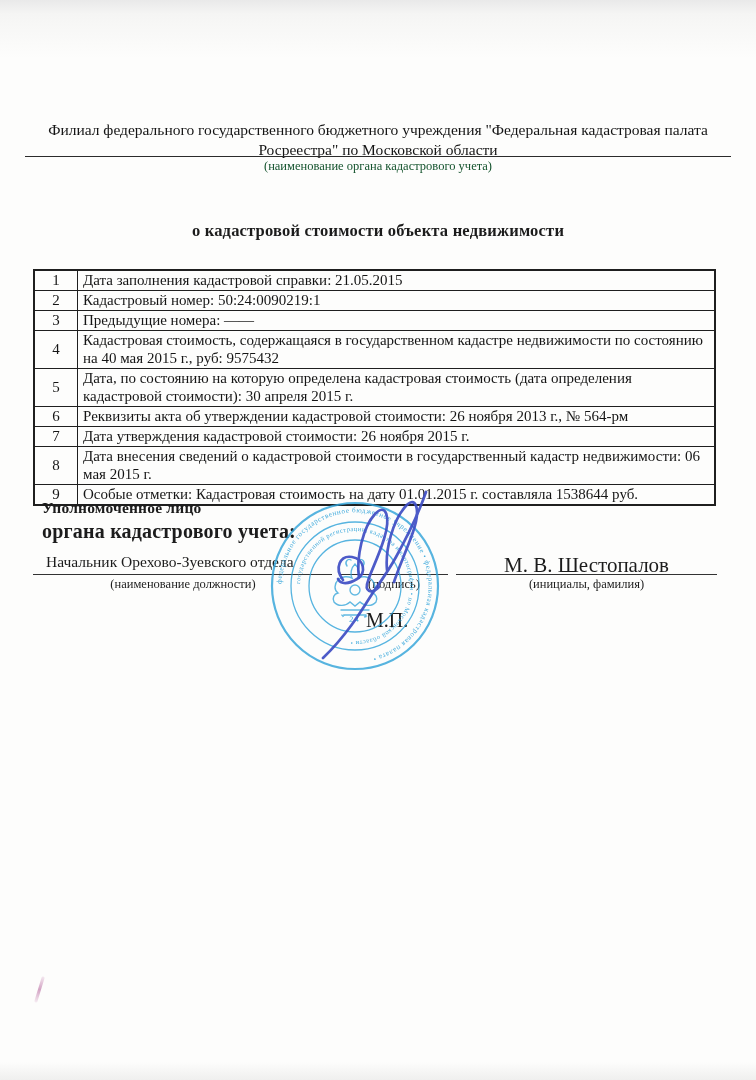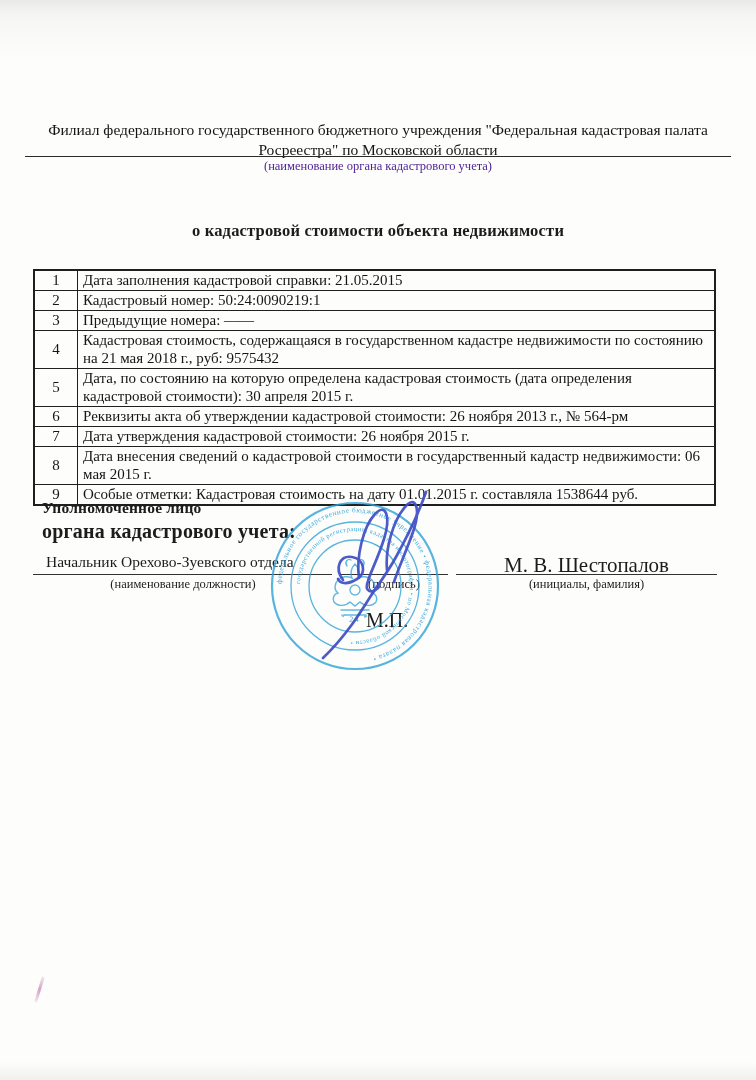--- a/index.html
+++ b/index.html
@@ -28,21 +28,21 @@
   .org-block {
     position:absolute; top:120px; left:28px; width:700px;
     text-align:center; font-size:15.5px; line-height:19.5px; color:#151515;
   }
   .org-underline {
     position:absolute; top:156px; left:25px; width:706px;
     border-top:1.6px solid #2b2b2b;
   }
   .org-caption {
     position:absolute; top:159px; left:28px; width:700px;
-    text-align:center; font-size:12.5px; color:#4c1d95;
+    text-align:center; font-size:12.5px; color:#14532d;
   }
 
   
   .doc-title {
     position:absolute; top:197px; left:28px; width:700px;
     text-align:center; font-weight:bold; font-size:17.5px; letter-spacing:.6px;
   }
   .doc-subtitle {
     position:absolute; top:221px; left:28px; width:700px;
     text-align:center; font-weight:bold; font-size:16.5px; letter-spacing:.2px;
@@ -112,21 +112,21 @@
     <tr class="single">
       <td class="num">2</td>
       <td>Кадастровый номер: 50:24:0090219:1</td>
     </tr>
     <tr class="single">
       <td class="num">3</td>
       <td>Предыдущие номера: ——</td>
     </tr>
     <tr class="double">
       <td class="num">4</td>
-      <td>Кадастровая стоимость, содержащаяся в государственном кадастре недвижимости по состоянию на 21 мая 2018 г., руб: 9575432</td>
+      <td>Кадастровая стоимость, содержащаяся в государственном кадастре недвижимости по состоянию на 40 мая 2015 г., руб: 9575432</td>
     </tr>
     <tr class="double">
       <td class="num">5</td>
       <td>Дата, по состоянию на которую определена кадастровая стоимость (дата определения кадастровой стоимости): 30 апреля 2015 г.</td>
     </tr>
     <tr class="single">
       <td class="num">6</td>
       <td>Реквизиты акта об утверждении кадастровой стоимости: 26 ноября 2013 г., № 564-рм</td>
     </tr>
     <tr class="single">

